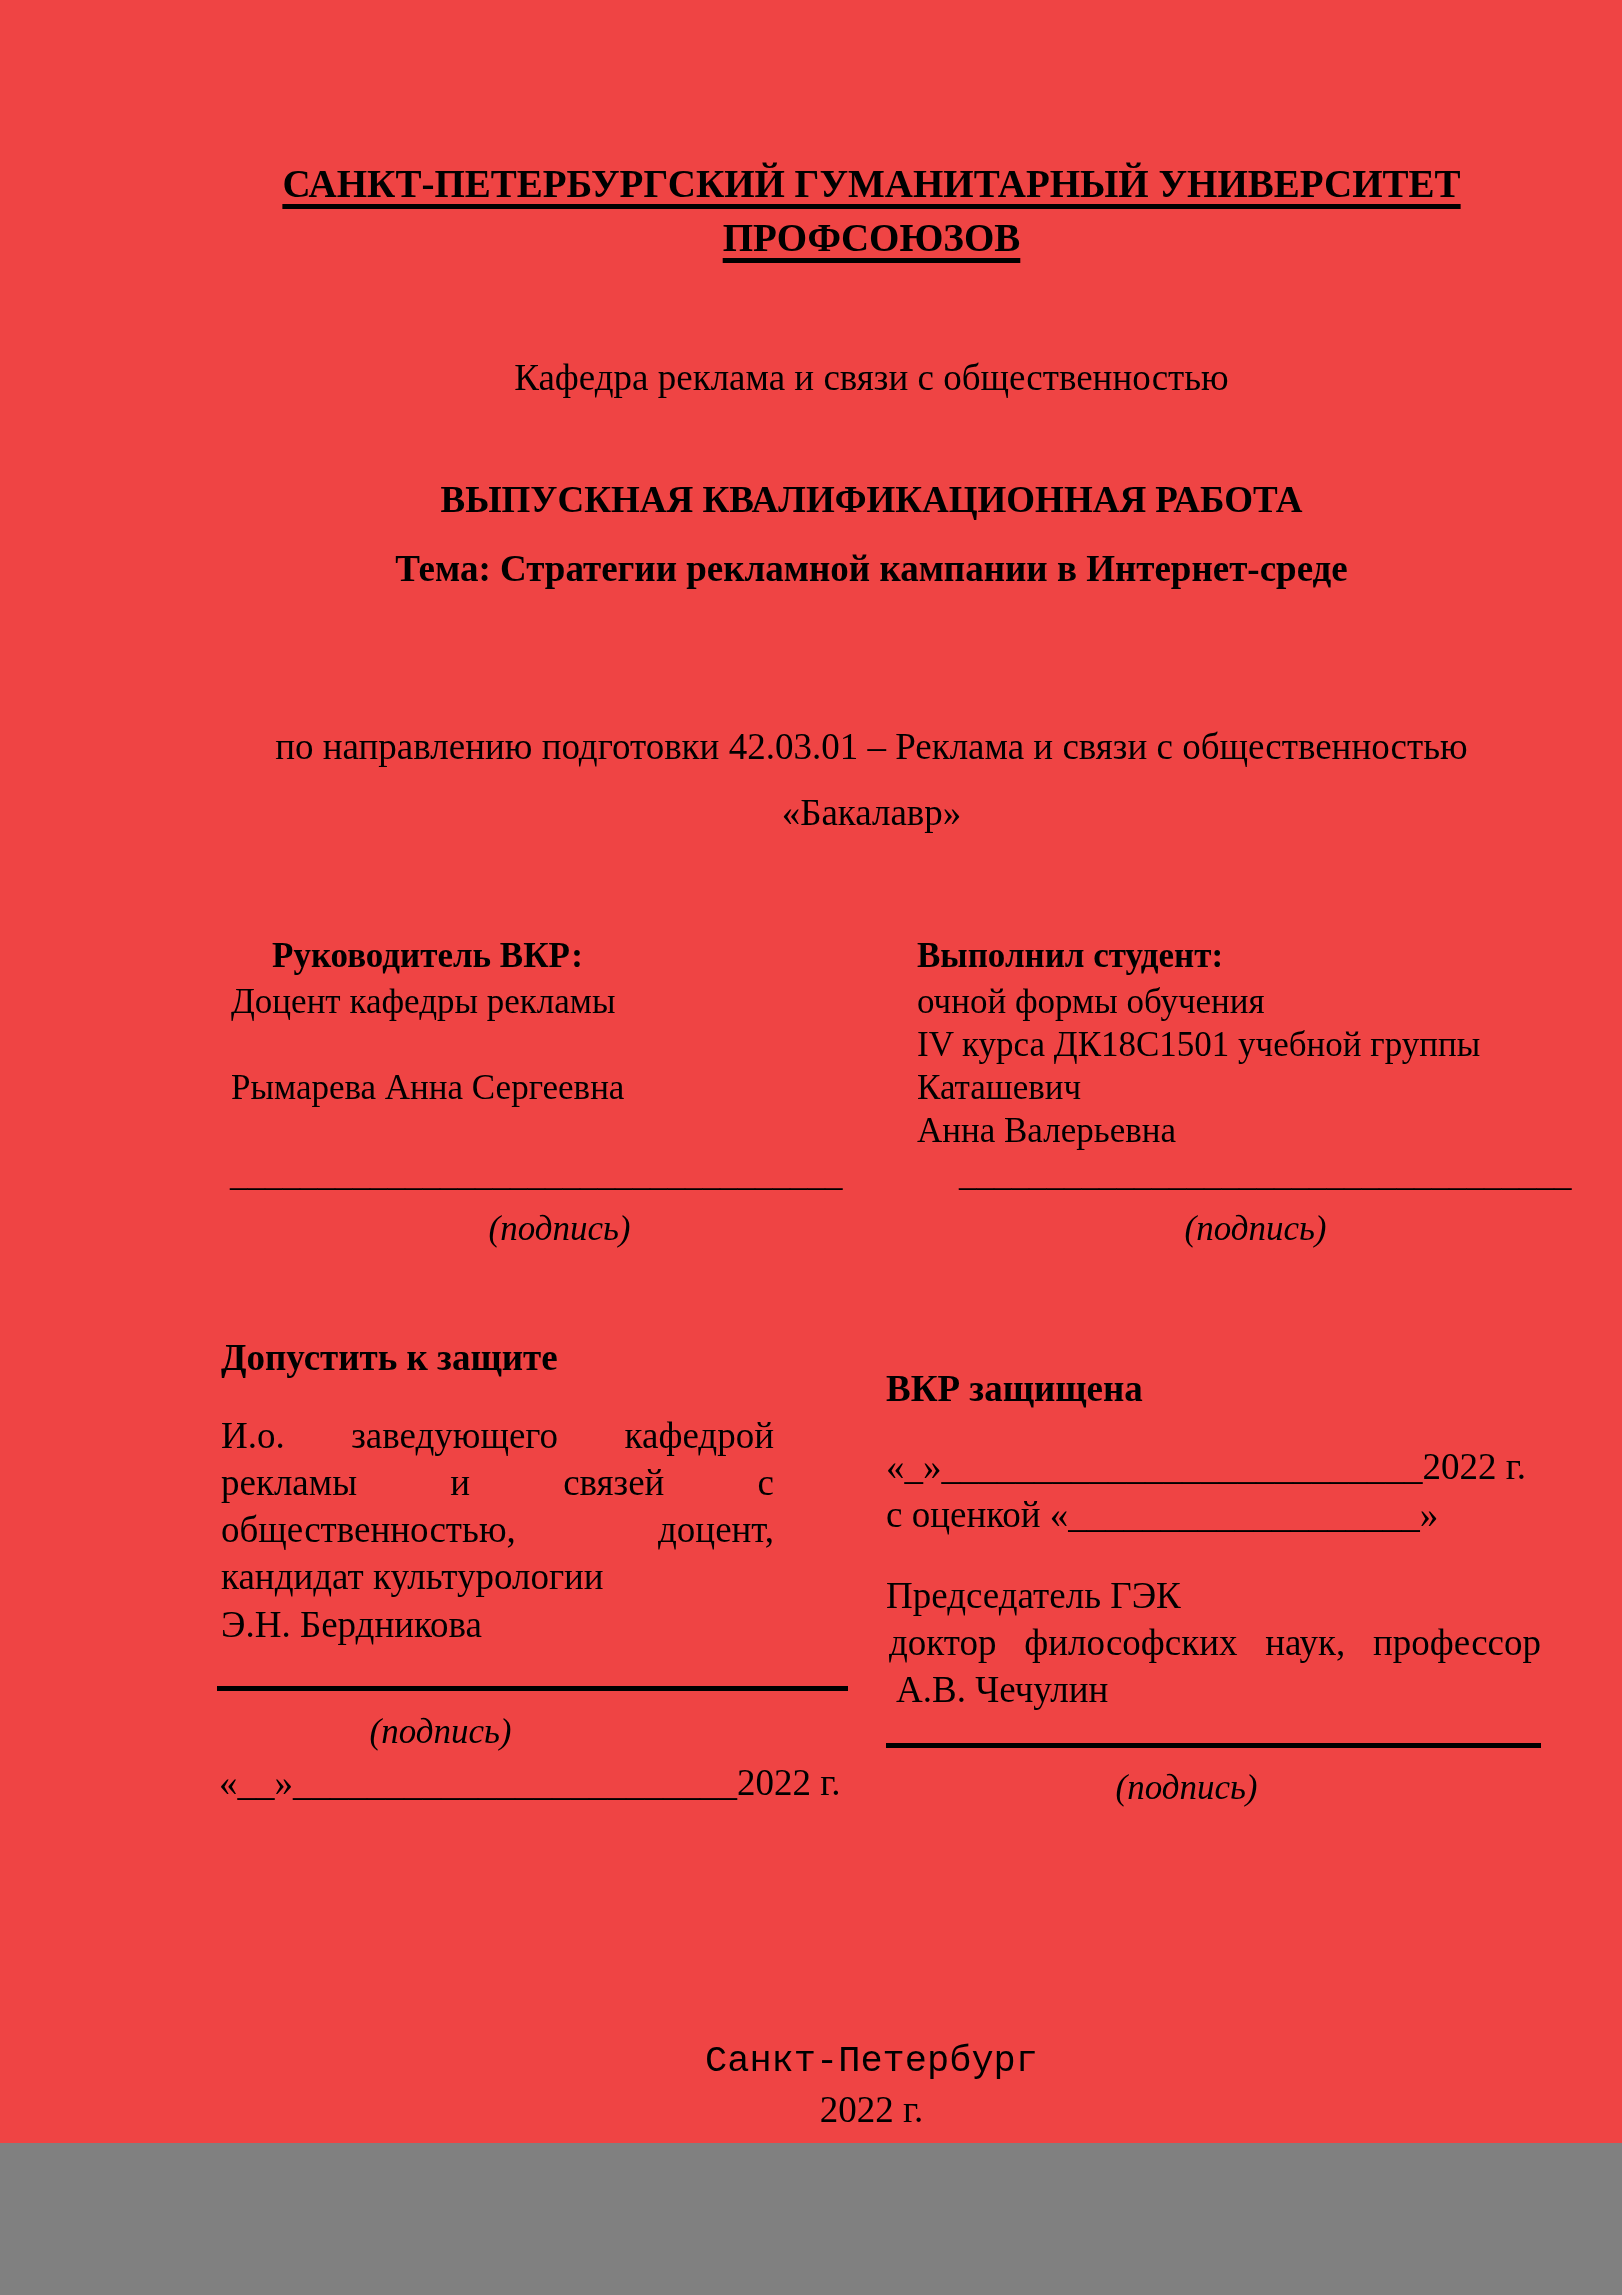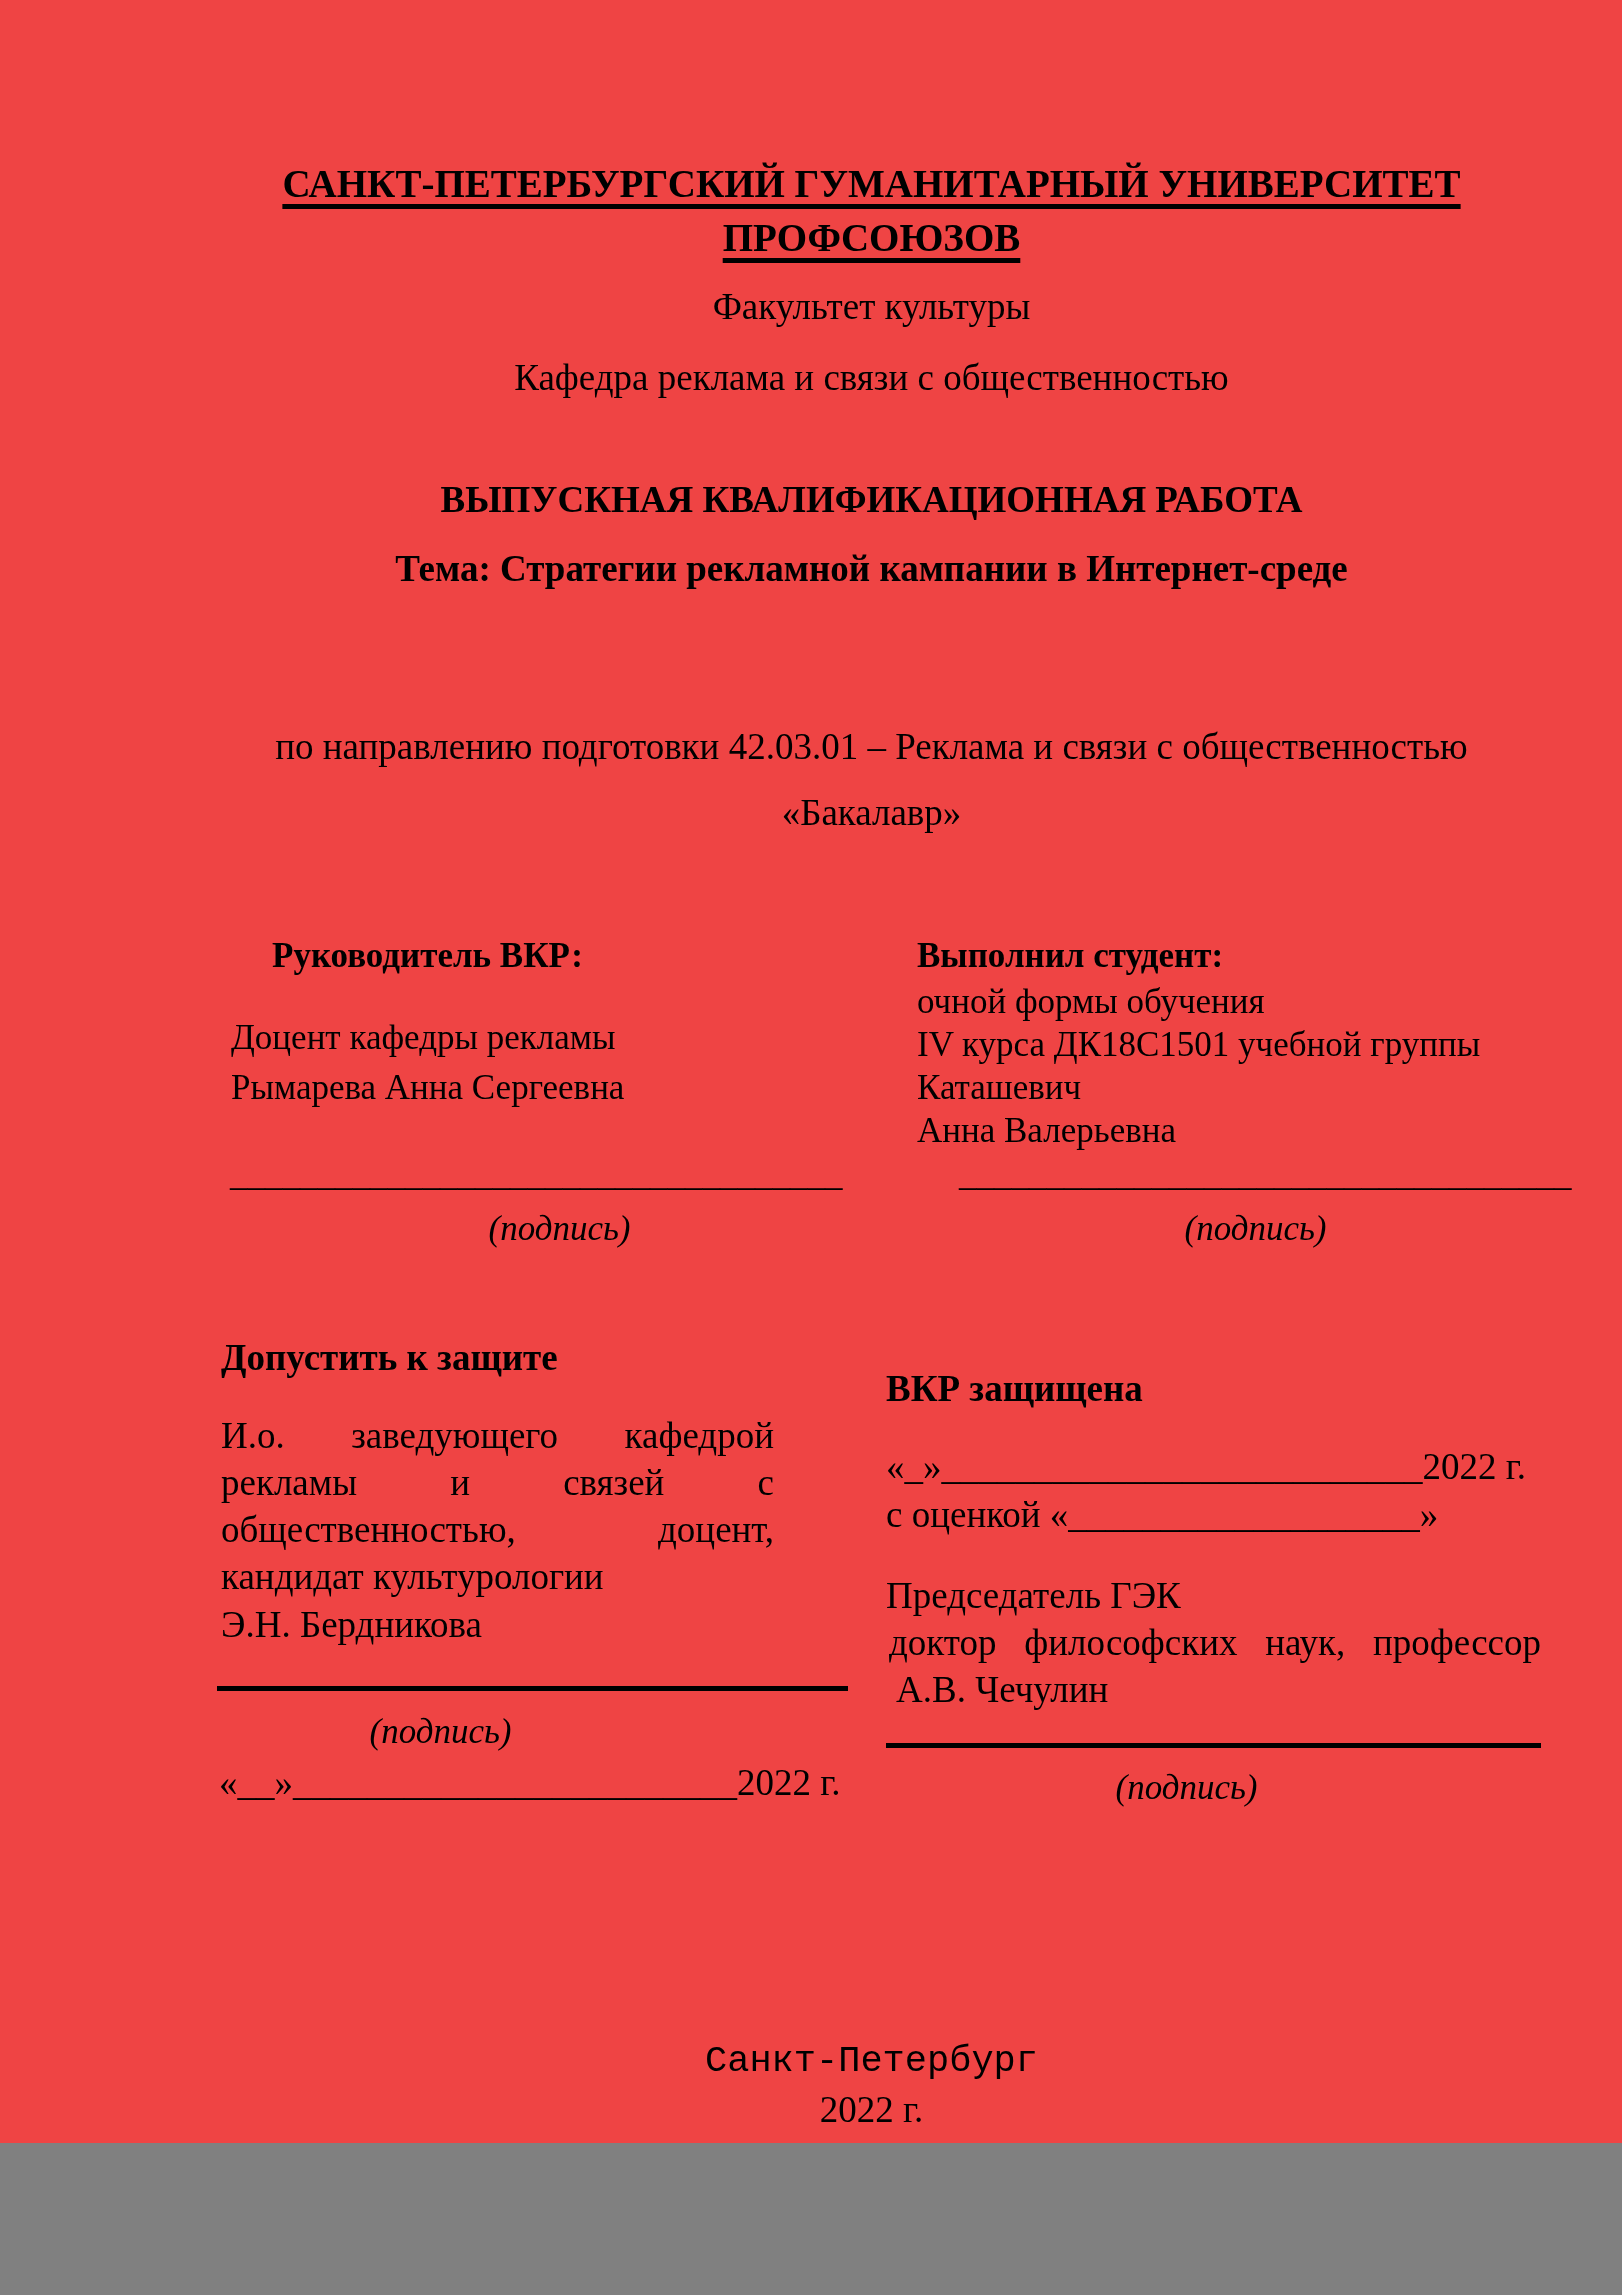--- a/index.html
+++ b/index.html
@@ -30,31 +30,30 @@
   .rule { position: absolute; background: #000000; height: 4.7px; }
 </style>
 </head>
 <body>
 
 <div class="page">
 
   <div class="abs t-title center" style="left:212px; top:157px; width:1319px;">САНКТ-ПЕТЕРБУРГСКИЙ ГУМАНИТАРНЫЙ УНИВЕРСИТЕТ</div>
   <div class="abs t-title center" style="left:212px; top:211px; width:1319px;">ПРОФСОЮЗОВ</div>
 
-  <div class="abs t-main center" style="left:212px; top:284px; width:1319px;">Факультет культуры</div>
   <div class="abs t-main center" style="left:212px; top:355px; width:1319px;">Кафедра реклама и связи с общественностью</div>
 
   <div class="abs t-main center bold" style="left:212px; top:546px; width:1319px;">Тема: Стратегии рекламной кампании в Интернет-среде</div>
   <div class="abs t-main center bold" style="left:212px; top:477px; width:1319px;">ВЫПУСКНАЯ КВАЛИФИКАЦИОННАЯ РАБОТА</div>
 
   <div class="abs t-main center" style="left:212px; top:724px; width:1319px;">по направлению подготовки 42.03.01 – Реклама и связи с общественностью</div>
   <div class="abs t-main center" style="left:212px; top:790px; width:1319px;">«Бакалавр»</div>
 
   <div class="abs t-col bold" style="left:272px; top:934px;">Руководитель ВКР:</div>
-  <div class="abs t-col" style="left:231px; top:980px;margin-top:36px;">Доцент кафедры рекламы</div>
+  <div class="abs t-col" style="left:231px; top:980px;">Доцент кафедры рекламы</div>
   <div class="abs t-col" style="left:231px; top:1066px;">Рымарева Анна Сергеевна</div>
 
   <div class="abs t-col bold" style="left:917px; top:934px;">Выполнил студент:</div>
   <div class="abs t-col" style="left:917px; top:980px;">очной формы обучения</div>
   <div class="abs t-col" style="left:917px; top:1023px;">IV курса ДК18С1501 учебной группы</div>
   <div class="abs t-col" style="left:917px; top:1066px;">Каташевич</div>
   <div class="abs t-col" style="left:917px; top:1109px;">Анна Валерьевна</div>
 
   <div class="abs t-col sigline" style="left:230px; top:1152px;">___________________________________</div>
   <div class="abs t-col sigline" style="left:959px; top:1152px;">___________________________________</div>

